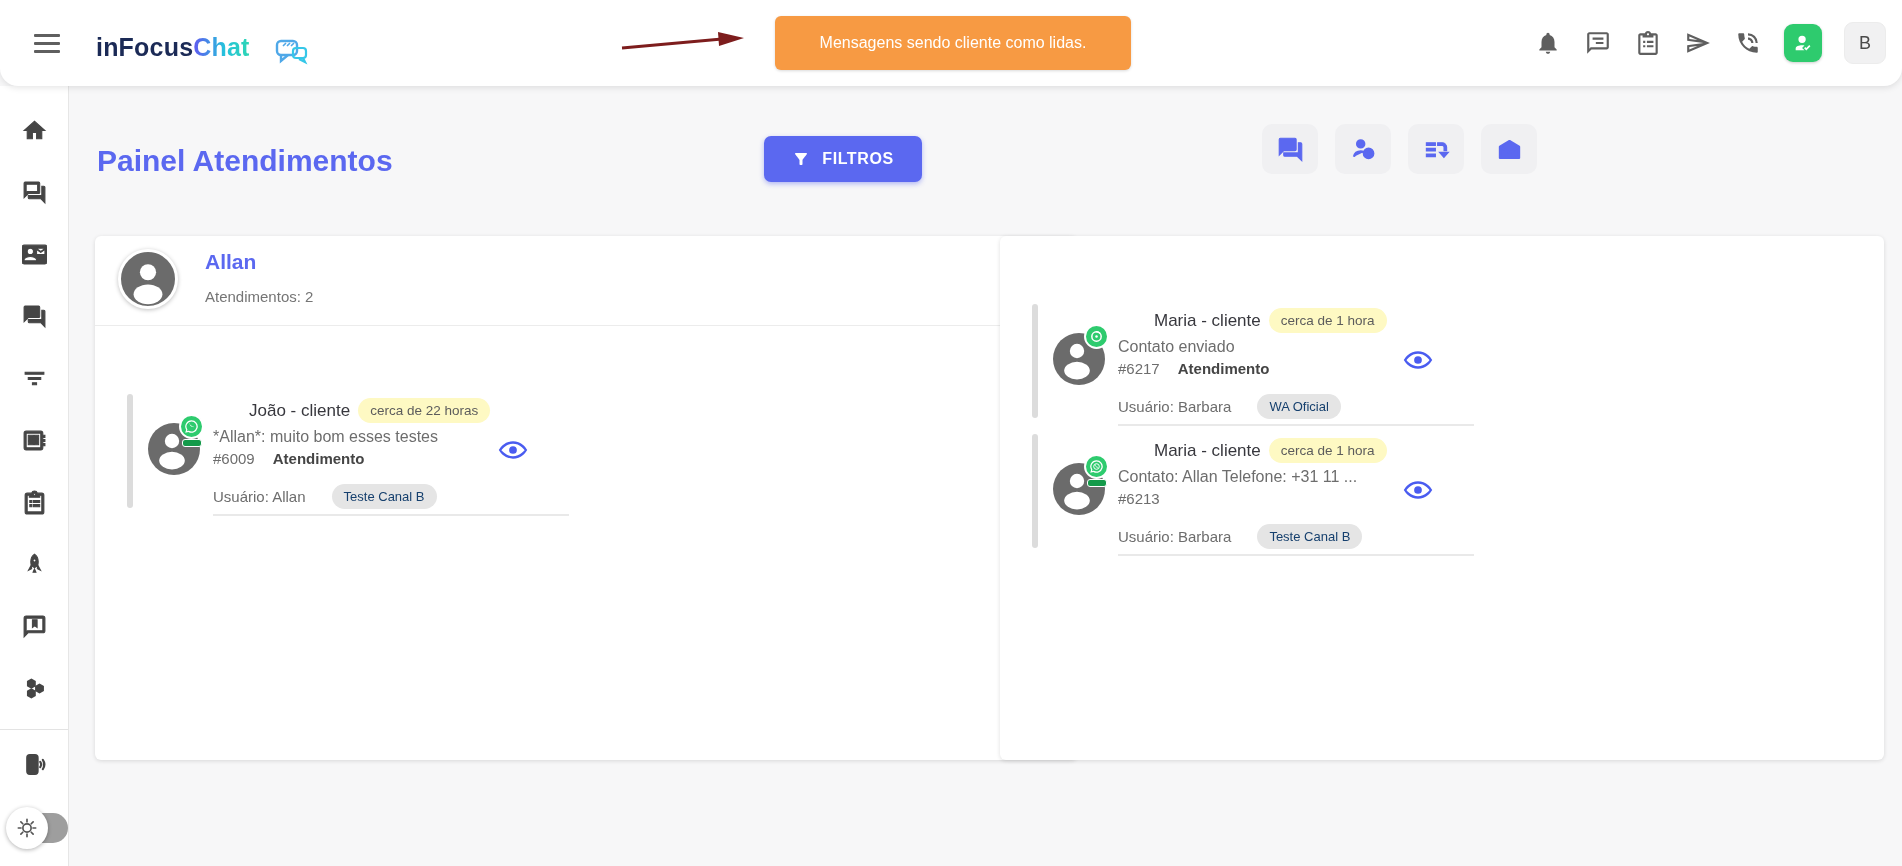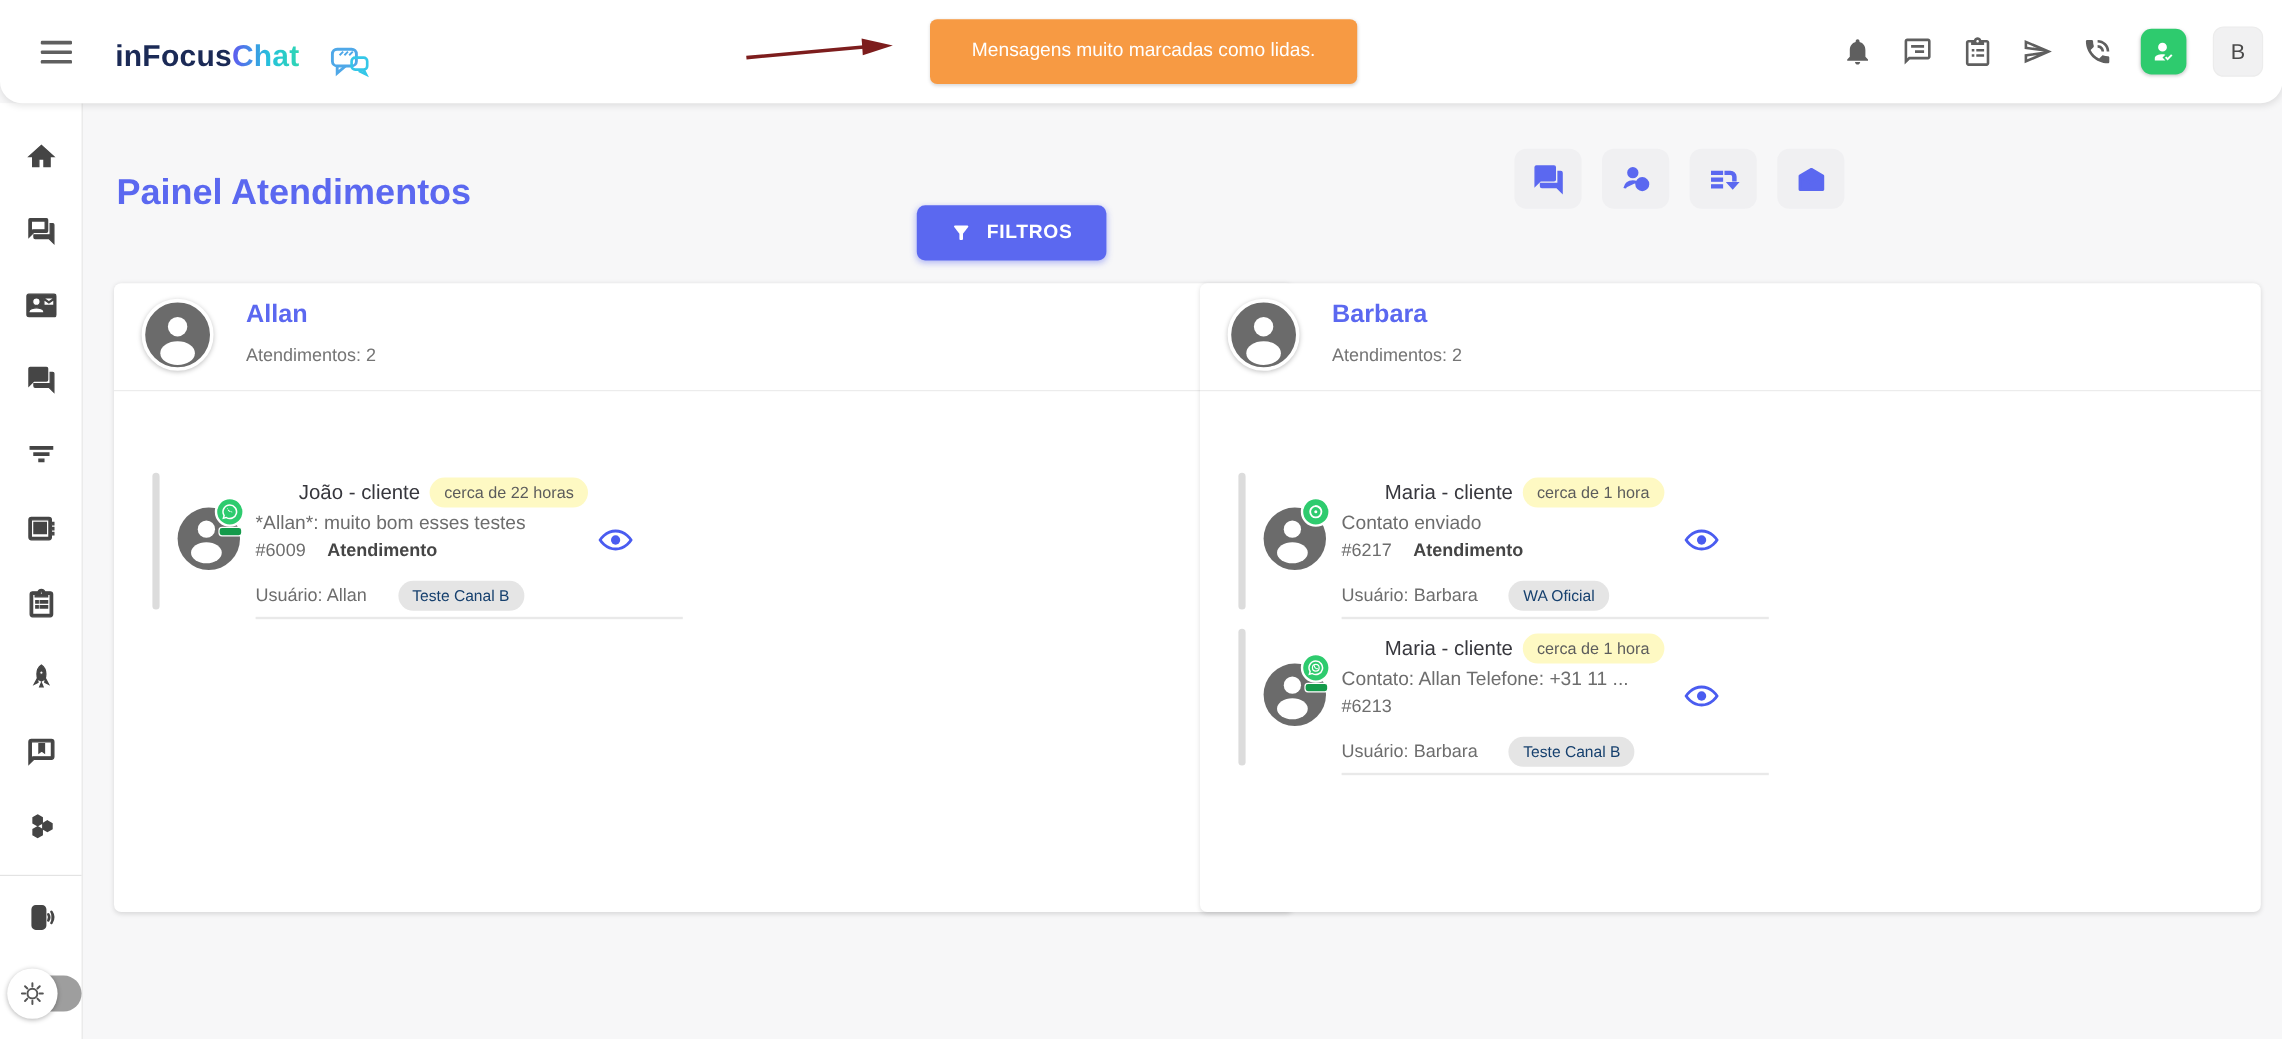--- a/index.html
+++ b/index.html
@@ -35,21 +35,21 @@
   .side-item svg { width:25px; height:25px; fill:#454545; stroke:#454545; }
   .side-divider { height:1px; background:#e3e3e3; margin:10px 0 6px; }
   .theme-toggle { position:absolute; left:24px; top:727px; width:44px; height:30px; background:#9e9e9e; border-radius:15px; cursor:pointer; }
   .theme-knob { position:absolute; left:-18px; top:-6px; width:42px; height:42px; background:#fff; border-radius:50%; box-shadow:0 1px 4px rgba(0,0,0,.3); display:flex; align-items:center; justify-content:center; }
   .corner-logo { position:absolute; left:0; top:740px; width:69px; height:40px; z-index:1; }
 
   
   .page-title { position:absolute; left:97px; top:144px; font-size:30px; font-weight:700; color:#5b68f0; }
   .filters-btn { position:absolute; left:764px; top:136px; width:158px; height:46px; background:#5b68f0; border:none; border-radius:7px;
     color:#fff; font-size:16px; font-weight:700; letter-spacing:.6px; display:flex; align-items:center; justify-content:center; gap:12px;
-    cursor:pointer; box-shadow:0 2px 5px rgba(91,104,240,.45); font-family:"Liberation Sans",sans-serif;margin-top:35px;}
+    cursor:pointer; box-shadow:0 2px 5px rgba(91,104,240,.45); font-family:"Liberation Sans",sans-serif;}
   .filters-btn svg { width:18px; height:18px; fill:#fff; }
   .action-group { position:absolute; left:1262px; top:124px; display:flex; gap:17px; }
   .action-btn { width:56px; height:50px; border-radius:10px; background:#f0f0f2; border:none; display:flex; align-items:center; justify-content:center; cursor:pointer; }
   .action-btn svg { width:27px; height:27px; fill:#5b68f0; stroke:#5b68f0; }
 
   
   .card { position:absolute; top:236px; height:524px; background:#fff; border-radius:6px; box-shadow:0 1px 4px rgba(0,0,0,.13); }
   .card.allan { left:95px; width:982px; }
   .card.barbara { left:1000px; width:884px; }
   .card-head { position:relative; height:90px; border-bottom:1px solid #ececec; }
@@ -94,21 +94,21 @@
       <rect x="30" y="9" width="13" height="10" rx="3" fill="none" stroke="#35c7e8" stroke-width="2.2"></rect>
       <path d="M40 19 l2 4 l-6 -3" fill="none" stroke="#35c7e8" stroke-width="2.2"></path>
     </svg>
   </div>
 
   <svg class="annotation-arrow" width="130" height="26" viewBox="0 0 130 26">
     <path d="M4 18 L104 9" stroke="#7d1d1d" stroke-width="3" fill="none"></path>
     <path d="M100 2 L126 8 L101 16 Z" fill="#7d1d1d"></path>
   </svg>
 
-  <div class="banner">Mensagens muito marcadas como lidas.</div>
+  <div class="banner">Mensagens sendo cliente como lidas.</div>
 
   <div class="header-actions">
     <div class="hicon">
       <svg viewBox="0 0 24 24">
           <path d="M12 22c1.1 0 2-.9 2-2h-4c0 1.1.9 2 2 2zm6-6v-5c0-3.07-1.64-5.64-4.5-6.32V4c0-.83-.67-1.5-1.5-1.5s-1.5.67-1.5 1.5v.68C7.63 5.36 6 7.92 6 11v5l-2 2v1h16v-1l-2-2z"></path>
         </svg>
     </div>
     <div class="hicon">
       <svg viewBox="0 0 24 24">
           <path d="M20 2H4c-1.1 0-2 .9-2 2v18l4-4h14c1.1 0 2-.9 2-2V4c0-1.1-.9-2-2-2zm0 14H5.2L4 17.2V4h16v12z"></path>
@@ -313,30 +313,20 @@
           <span>Usuário: Allan</span>
           <span class="chip-channel">Teste Canal B</span>
         </div>
         <div class="t-divider"></div>
       </div>
 
     </div>
   </section>
 
   <section class="card barbara">
-    <div class="card-head">
-      <div class="agent-avatar">
-        <svg width="54" height="54" viewBox="0 0 24 24">
-            <circle cx="12" cy="9" r="3.6" fill="#fff"></circle>
-            <ellipse cx="12" cy="18.8" rx="6.4" ry="4.4" fill="#fff"></ellipse>
-          </svg>
-      </div>
-      <div class="agent-name">Barbara</div>
-      <div class="agent-count">Atendimentos: 2</div>
-    </div>
     <div class="ticket-list">
 
       <div class="ticket">
         <div class="t-accent"></div>
         <div class="t-avatar">
           <svg width="48" height="48" viewBox="0 0 24 24">
               <circle cx="12" cy="9" r="3.6" fill="#fff"></circle>
               <ellipse cx="12" cy="18.8" rx="6.4" ry="4.4" fill="#fff"></ellipse>
             </svg>
         </div>

